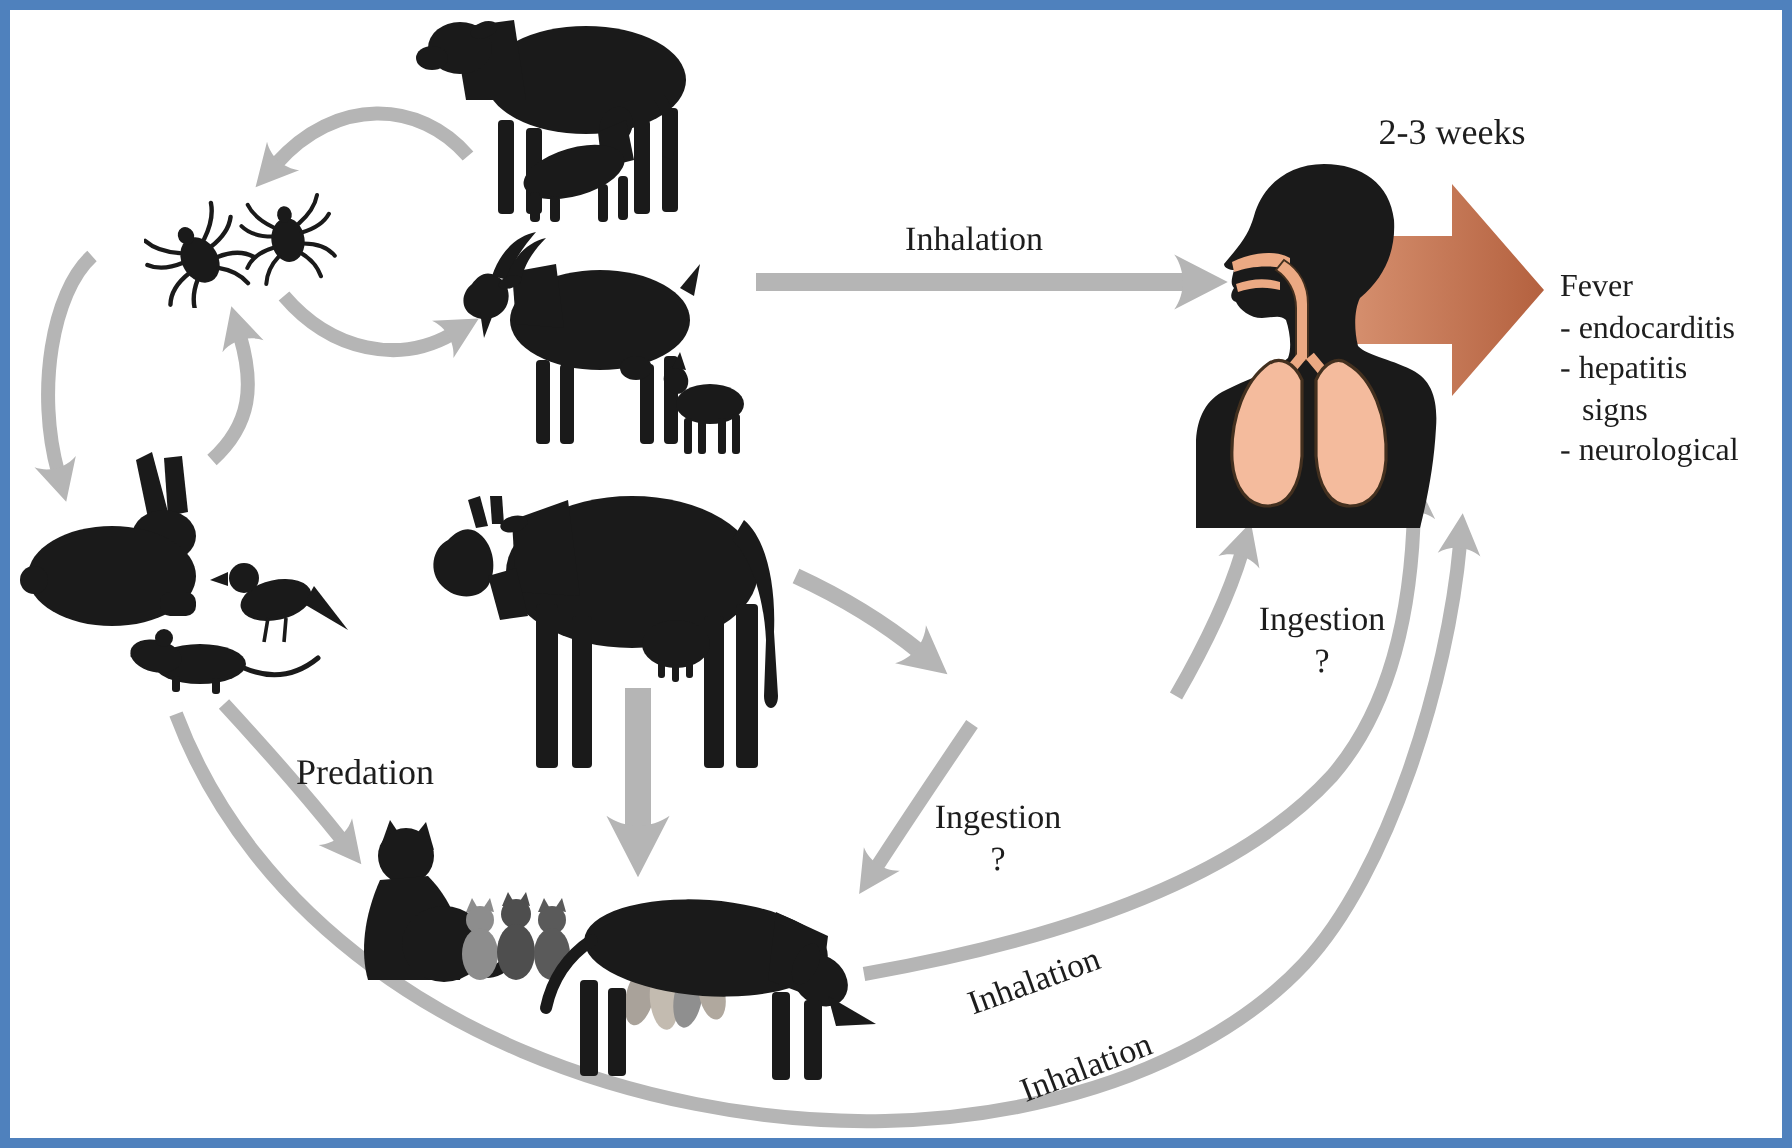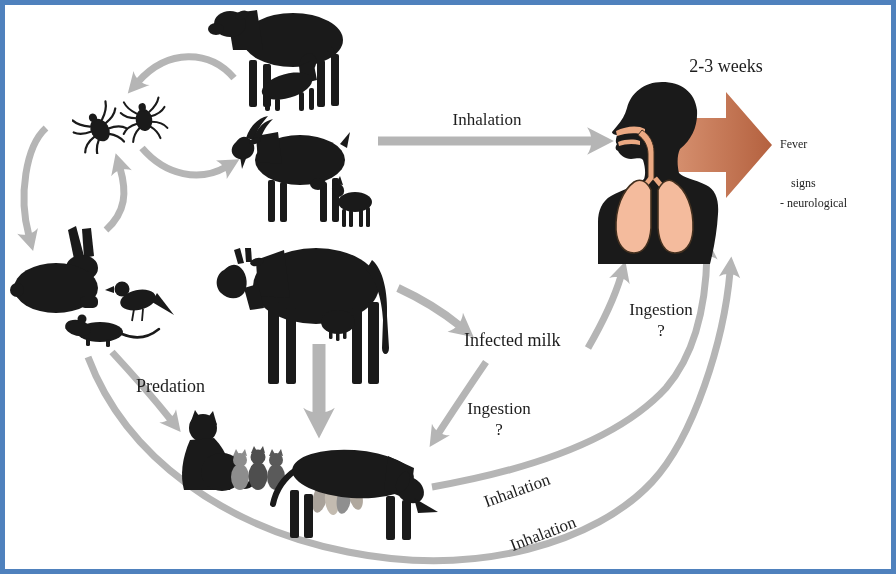--- a/index.html
+++ b/index.html
@@ -7,22 +7,22 @@
           font-family:Liberation Serif, serif;color:#1d1d1d;}
   .frame{position:absolute;inset:0;border:5px solid #4f81bd;pointer-events:none;z-index:10;}
   .layer{position:absolute;left:0;top:0;z-index:1;}
   .sprite{position:absolute;z-index:3;}
   .sprite.behind{z-index:2;}
   .lbl{position:absolute;z-index:4;font-size:17px;white-space:nowrap;color:#1d1d1d;}
   .center{text-align:center;}
   .big{font-size:18px;}
   .rotA{transform:rotate(-20deg);transform-origin:center;}
   .rotB{transform:rotate(-21deg);transform-origin:center;}
-  .symptoms{position:absolute;z-index:4;font-size:12px;line-height:20.5px;white-space:nowrap;}
-  .symptoms .indent{padding-left:11px;margin-top:18px;}
+  .symptoms{position:absolute;z-index:4;font-size:16px;line-height:20.5px;white-space:nowrap;}
+  .symptoms .indent{padding-left:11px;}
   .qmark{margin-top:1px;}
 </style>
 </head>
 <body>
 
 <div class="canvas">
 
   <svg class="layer" width="896" height="574" viewBox="0 0 896 574">
     <defs>
       <marker id="ah" viewBox="0 0 4 4" markerWidth="3.4" markerHeight="3.4" refX="1.1" refY="2" orient="auto" markerUnits="strokeWidth">
@@ -223,36 +223,37 @@
       <path fill="#eba983" d="M20,60 C28,57 36,57 42,59 L42,63 C34,61 27,62 21,64 Z"></path>
       <path fill="#eba983" stroke="#43301f" stroke-width="1" d="M44,48 C52,53 56,61 56,70 L56,98 L50,98 L50,72 C50,64 46,57 40,53 Z"></path>
       <path d="M53,96 L43,108 M57,96 L67,108" stroke="#eba983" stroke-width="5" fill="none"></path>
       <path fill="#f4bb9d" stroke="#43301f" stroke-width="1.6" d="M36,100 C25,108 17,126 18,148 C19,162 26,171 36,171 C46,171 52,161 53,146 L53,108 C49,99 42,96 36,100 Z"></path>
       <path fill="#f4bb9d" stroke="#43301f" stroke-width="1.6" d="M76,100 C88,107 96,126 95,148 C94,163 87,171 77,171 C67,171 61,161 60,146 L60,108 C64,99 71,96 76,100 Z"></path>
     </g>
   </svg>
 
   <div class="lbl big center" style="left:670px;top:56px;width:112px">2-3 weeks</div>
   <div class="lbl center" style="left:397px;top:110px;width:180px">Inhalation</div>
-  <div class="lbl big" style="left:464px;top:330px">Infected milk</div>
 
   <div class="lbl center" style="left:614px;top:300px;width:94px">
     <div>Ingestion</div>
     <div class="qmark">?</div>
   </div>
 
   <div class="lbl center" style="left:450px;top:399px;width:98px">
     <div>Ingestion</div>
     <div class="qmark">?</div>
   </div>
 
-  <div class="lbl big" style="left:136px;top:376px">Predation</div>
+  <div class="lbl big" style="left:148px;top:376px">Predation</div>
   <div class="lbl rotA" style="left:482px;top:477px;width:92px">Inhalation</div>
   <div class="lbl rotB" style="left:508px;top:520px;width:92px">Inhalation</div>
 
   <div class="symptoms" style="left:780px;top:134px">
     <div>Fever</div>
+    <div>- endocarditis</div>
+    <div>- hepatitis</div>
     <div class="indent">signs</div>
     <div>- neurological</div>
   </div>
 
   <div class="frame"></div>
 </div>
 
 </body></html>

